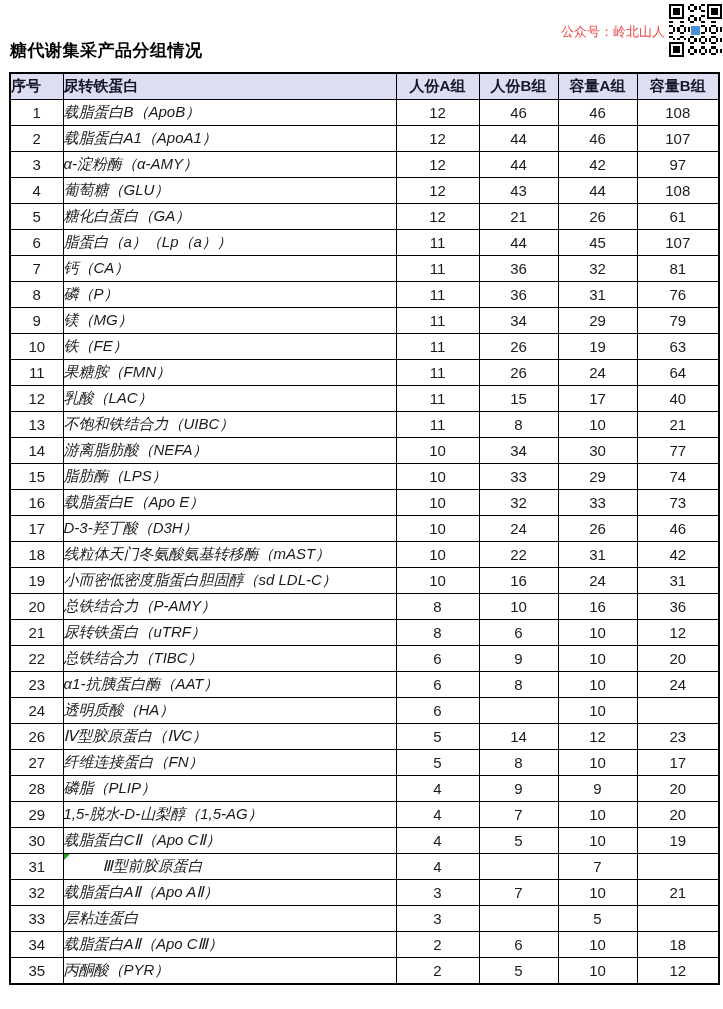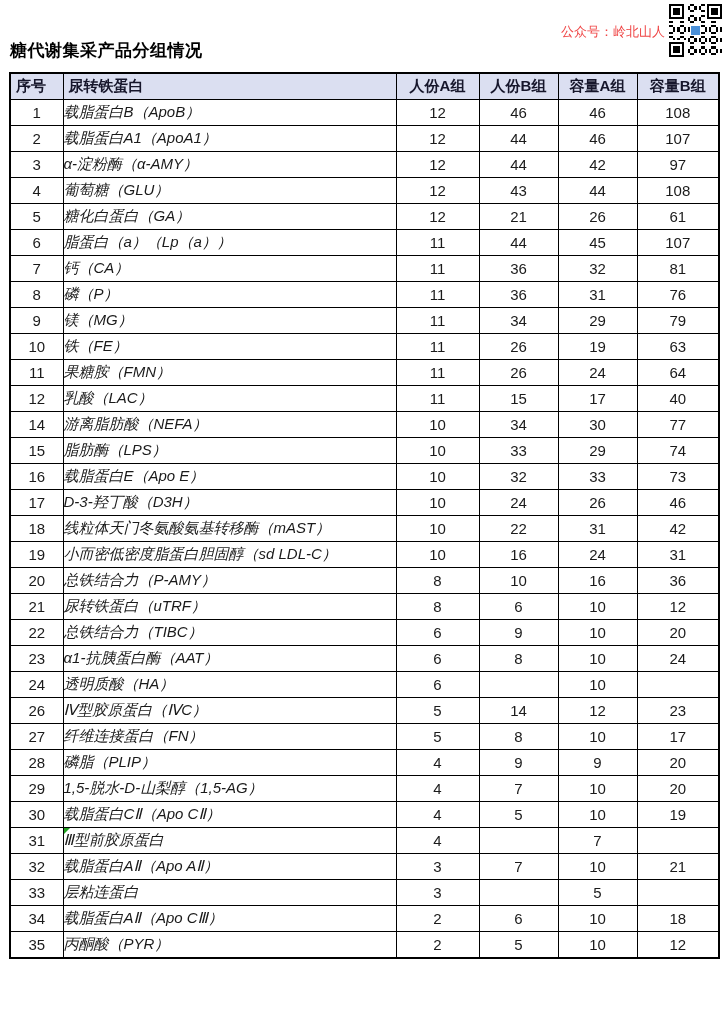--- a/index.html
+++ b/index.html
@@ -21,21 +21,21 @@
     border-collapse:collapse;table-layout:fixed;
     border:2px solid #000;
   }
   table.product th,table.product td{
     border:1px solid #000;height:25px;padding:0;overflow:hidden;
     white-space:nowrap;font-size:15px;vertical-align:middle;
   }
   thead th{
     background:#dbdff1;color:#16162b;font-weight:bold;text-align:center;
   }
-  thead th.h-left{text-align:left;padding-left:5px;}
+  thead th.h-left{text-align:left;}
   td.c-no{text-align:center;}
   td.c-name{text-align:left;padding-left:5px;font-style:italic;}
   td.c-num{text-align:center;}
   .flag{
     position:absolute;left:0;top:0;width:0;height:0;
     border-top:6px solid #21a121;border-right:6px solid transparent;
   }
 </style>
 </head>
 <body>
@@ -301,20 +301,28 @@
         </tr>
         <tr>
           <td class="c-no">12</td>
           <td class="c-name">乳酸（LAC）</td>
           <td class="c-num">11</td>
           <td class="c-num">15</td>
           <td class="c-num">17</td>
           <td class="c-num">40</td>
         </tr>
         <tr>
+          <td class="c-no">13</td>
+          <td class="c-name">不饱和铁结合力（UIBC）</td>
+          <td class="c-num">11</td>
+          <td class="c-num">8</td>
+          <td class="c-num">10</td>
+          <td class="c-num">21</td>
+        </tr>
+        <tr>
           <td class="c-no">14</td>
           <td class="c-name">游离脂肪酸（NEFA）</td>
           <td class="c-num">10</td>
           <td class="c-num">34</td>
           <td class="c-num">30</td>
           <td class="c-num">77</td>
         </tr>
         <tr>
           <td class="c-no">15</td>
           <td class="c-name">脂肪酶（LPS）</td>
@@ -430,21 +438,21 @@
         <tr>
           <td class="c-no">30</td>
           <td class="c-name">载脂蛋白CⅡ（Apo CⅡ）</td>
           <td class="c-num">4</td>
           <td class="c-num">5</td>
           <td class="c-num">10</td>
           <td class="c-num">19</td>
         </tr>
         <tr>
           <td class="c-no">31</td>
-          <td class="c-name" style="position: relative;">Ⅲ型前胶原蛋白<span class="flag"></span></td>
+          <td class="c-name" style="position: relative; padding-left: 39px;">Ⅲ型前胶原蛋白<span class="flag"></span></td>
           <td class="c-num">4</td>
           <td class="c-num"></td>
           <td class="c-num">7</td>
           <td class="c-num"></td>
         </tr>
         <tr>
           <td class="c-no">32</td>
           <td class="c-name">载脂蛋白AⅡ（Apo AⅡ）</td>
           <td class="c-num">3</td>
           <td class="c-num">7</td>

